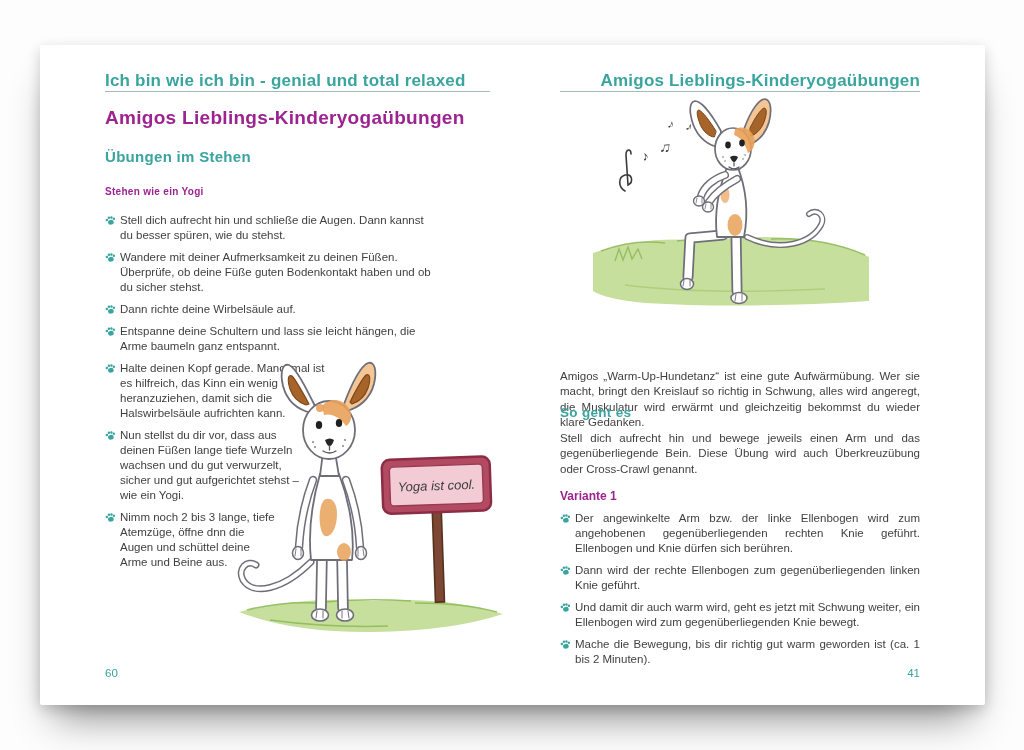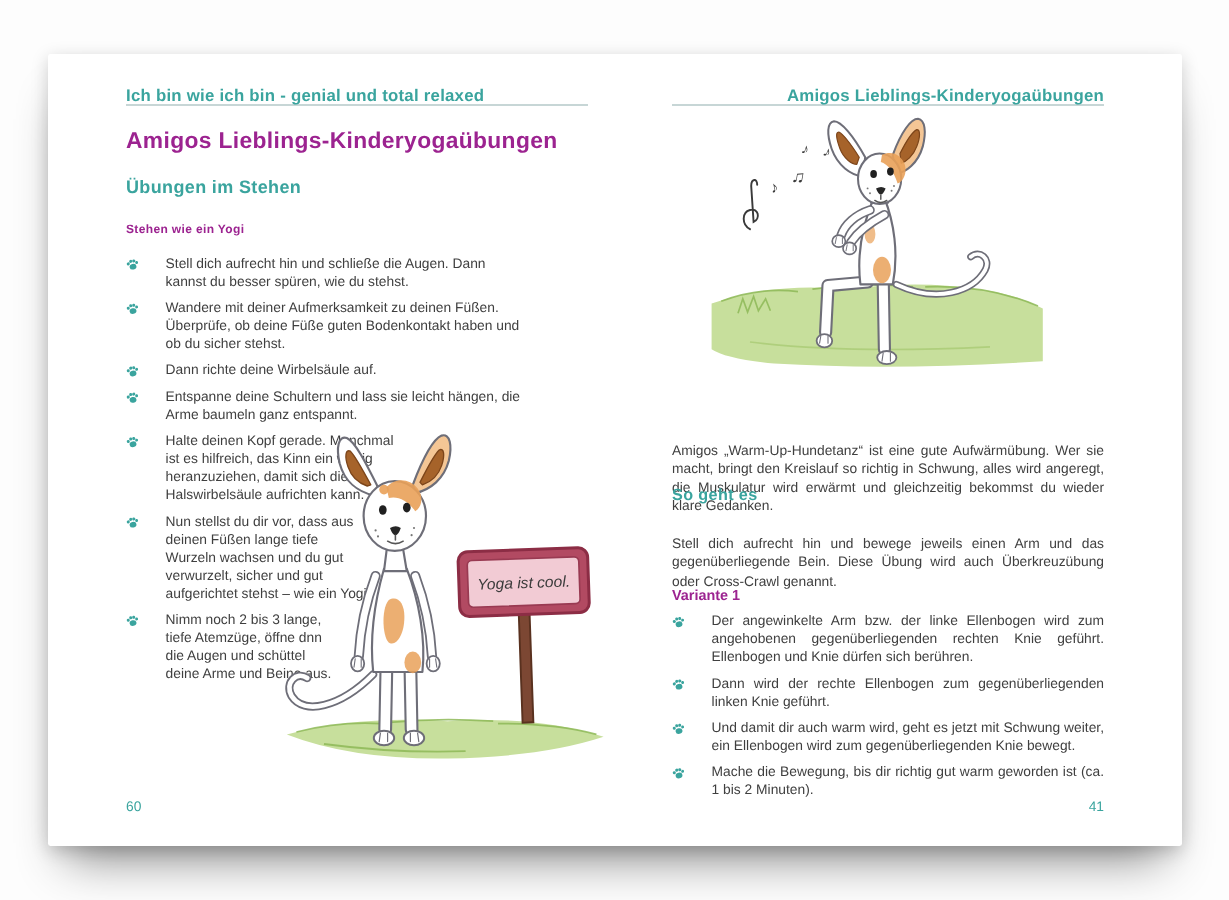--- a/index.html
+++ b/index.html
@@ -9,45 +9,45 @@
     background:#fdfdfd;
     font-family:"Liberation Sans", sans-serif;
   }
   .spread {
     position:absolute; left:40px; top:45px; width:945px; height:660px;
     background:#ffffff; border-radius:2px;
     box-shadow: 0 26px 38px -14px rgba(0,0,0,.45), 0 4px 14px rgba(0,0,0,.18);
   }
   
   .hdr {
-    position:absolute; top:26px; font-size:14px; font-weight:bold;
+    position:absolute; top:26px; font-size:17px; font-weight:bold;
     color:#3aa49e; letter-spacing:.2px; padding-bottom:0;
     border-bottom:1px solid #a3bcbb;
   }
   .hdr-left  { left:65px;  width:385px; }
   .hdr-right { left:520px; width:360px; text-align:right; }
   
   .title    { position:absolute; left:65px; top:62px;  width:420px; font-size:19px;   font-weight:bold; color:#9c2390; letter-spacing:.3px; }
   .subtitle { position:absolute; left:65px; top:103px; width:385px; font-size:15px;   font-weight:bold; color:#3aa49e; letter-spacing:.3px; }
   .sec-left { position:absolute; left:65px; top:141px; width:385px; font-size:10px;   font-weight:bold; color:#9c2390; letter-spacing:.3px; }
   
   .sec-right  { position:absolute; left:520px; top:280px; width:360px; font-size:16px; font-weight:bold; color:#9c2390; letter-spacing:.3px; }
   .how-head   { position:absolute; left:520px; top:360px; width:360px; font-size:13.5px; font-weight:bold; color:#3aa49e; letter-spacing:.3px; }
   .variant    { position:absolute; left:520px; top:444px; width:360px; font-size:12px; font-weight:bold; color:#9c2390; }
   
   .para {
     position:absolute; font-size:11.5px; line-height:15.4px; color:#3f3f3f;
     text-align:justify; margin:0;
   }
   .intro    { left:520px; top:324px; width:360px; }
-  .how-text { left:520px; top:386px; width:360px;margin-top:16px; }
+  .how-text { left:520px; top:386px; width:360px; }
   
   ul.bullets { position:absolute; list-style:none; margin:0; padding:0; }
   ul.bullets li {
-    display:flex; align-items:flex-start; gap:22px;
+    display:flex; align-items:flex-start; gap:4px;
     font-size:11.5px; line-height:15px; color:#3f3f3f; margin-bottom:7px;
   }
   .ul-left  { left:65px;  top:168px; width:330px; }
   .ul-right { left:520px; top:466px; width:360px; }
   .ul-right li span { text-align:justify; }
   .ul-left li:nth-child(5) { max-width:228px; }
   .ul-left li:nth-child(6) { max-width:205px; }
   .ul-left li:nth-child(7) { max-width:172px; }
   .paw { flex:0 0 auto; width:11px; height:11px; margin-top:2px; }
   

